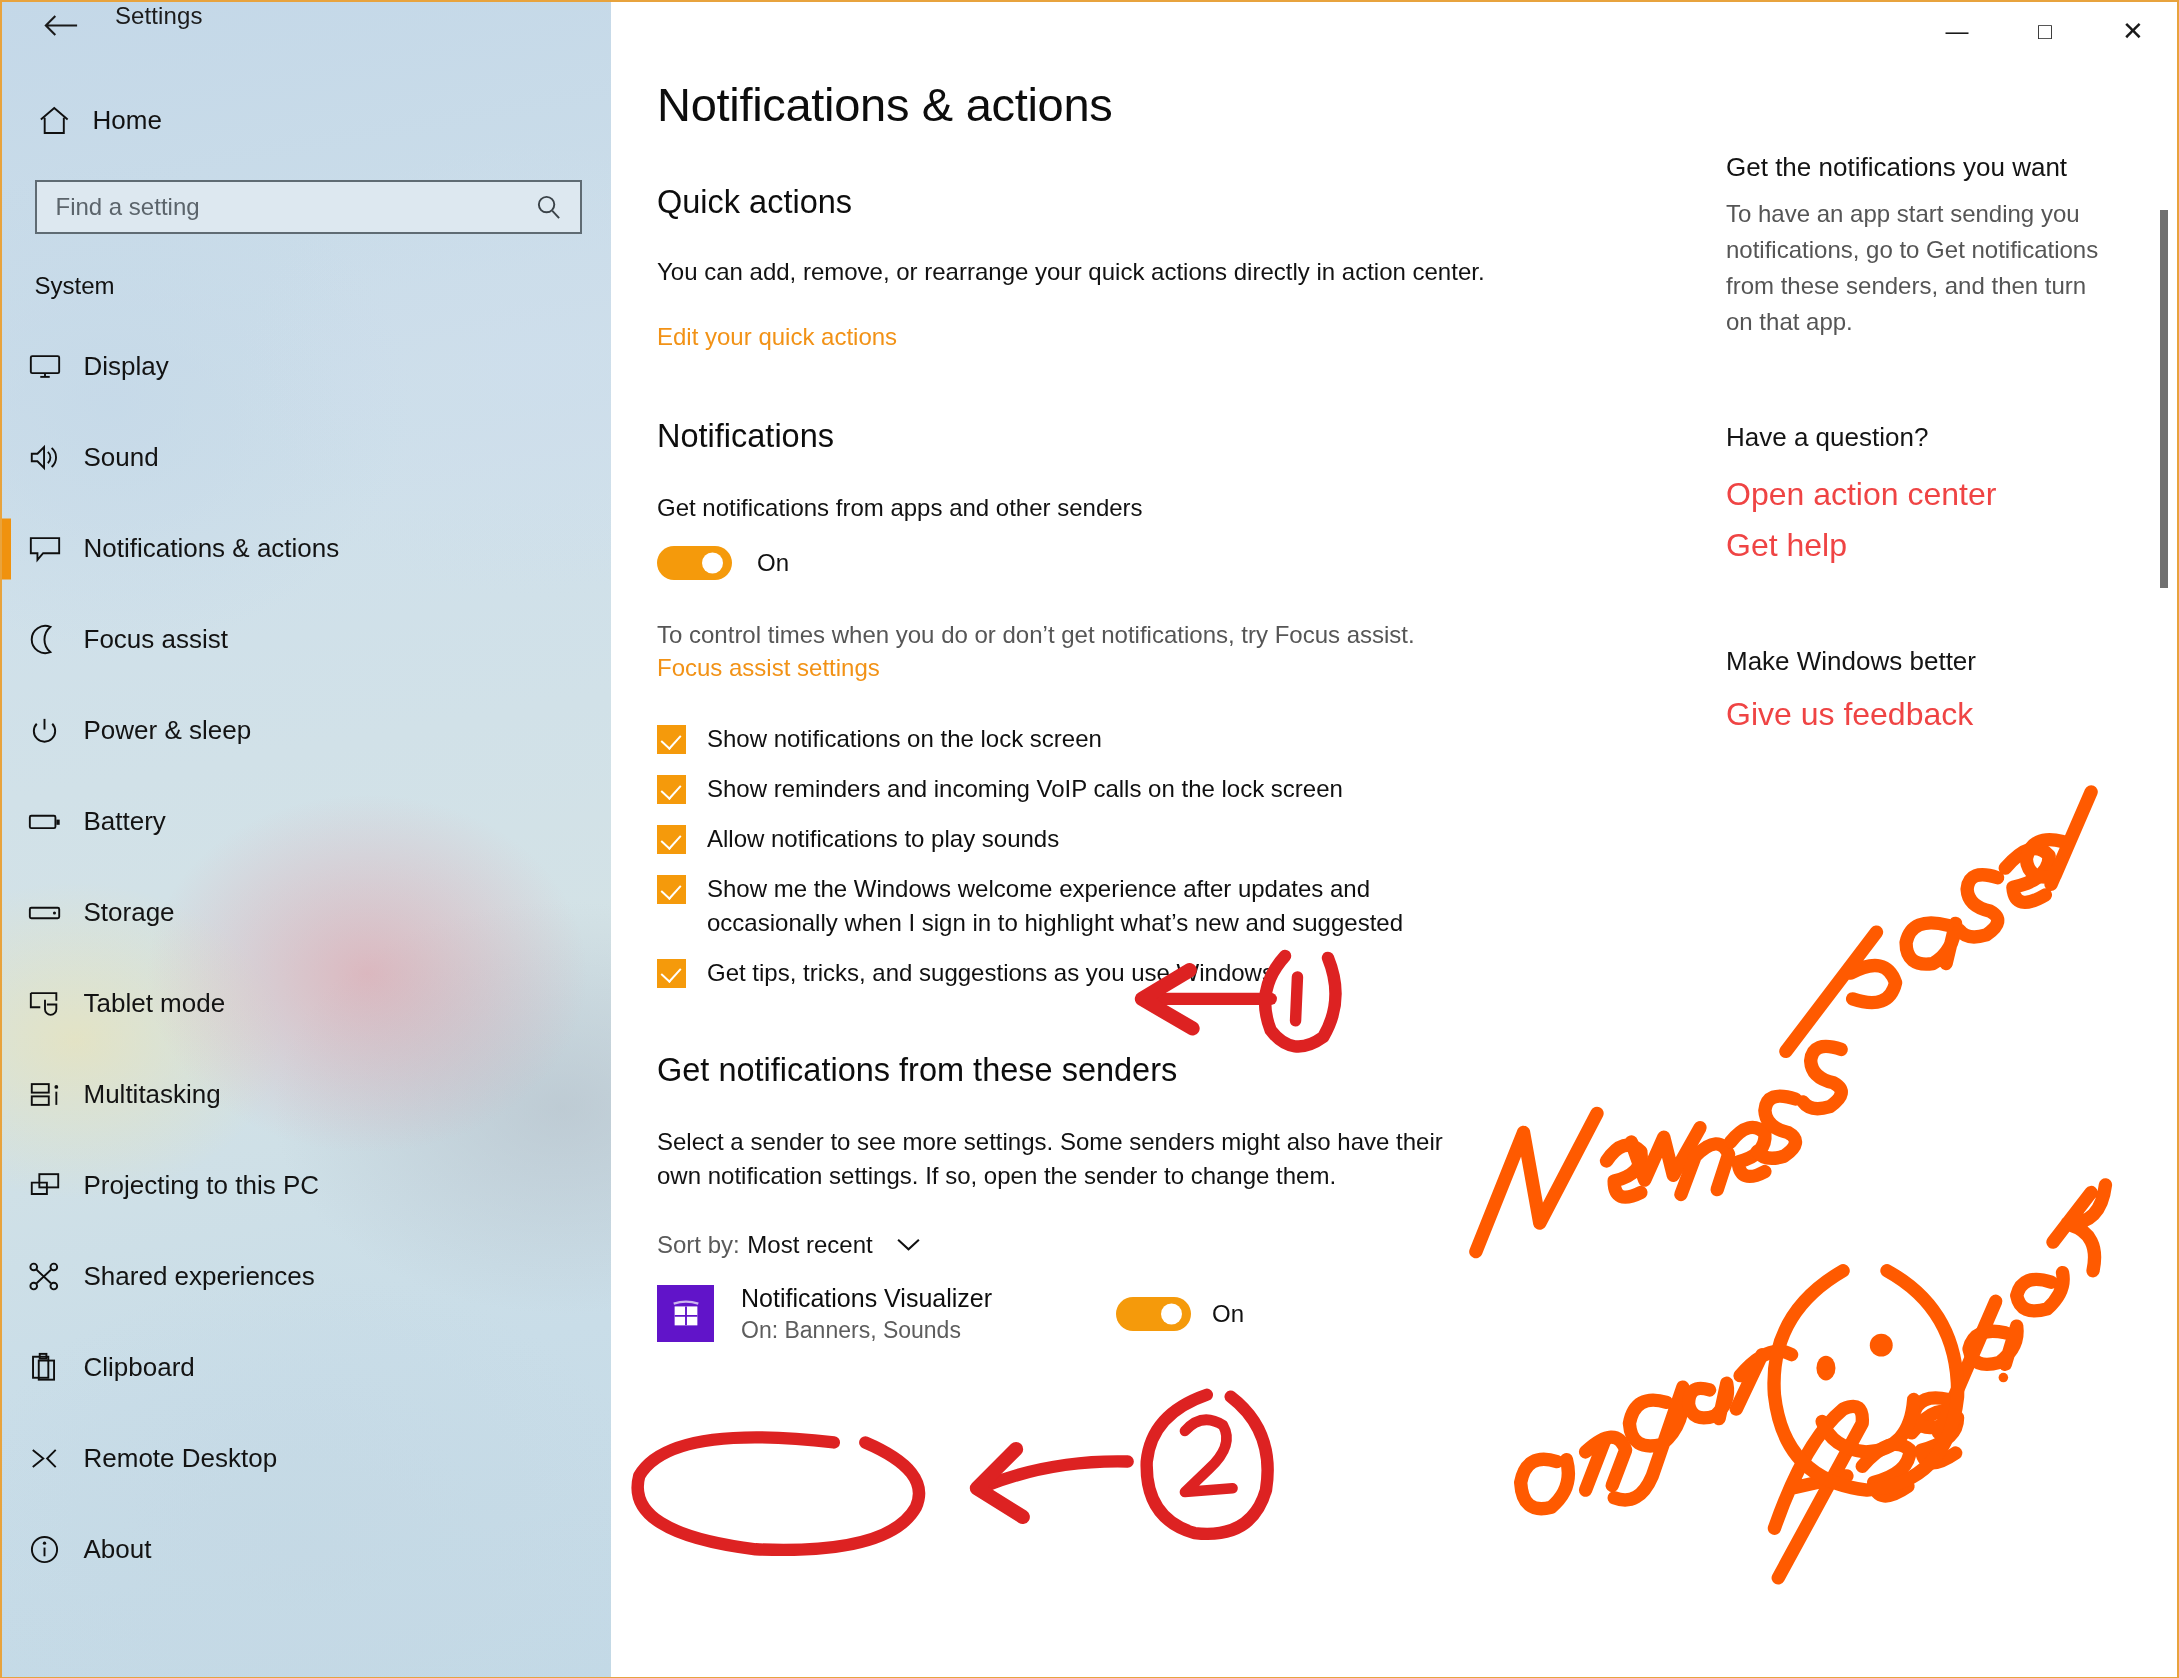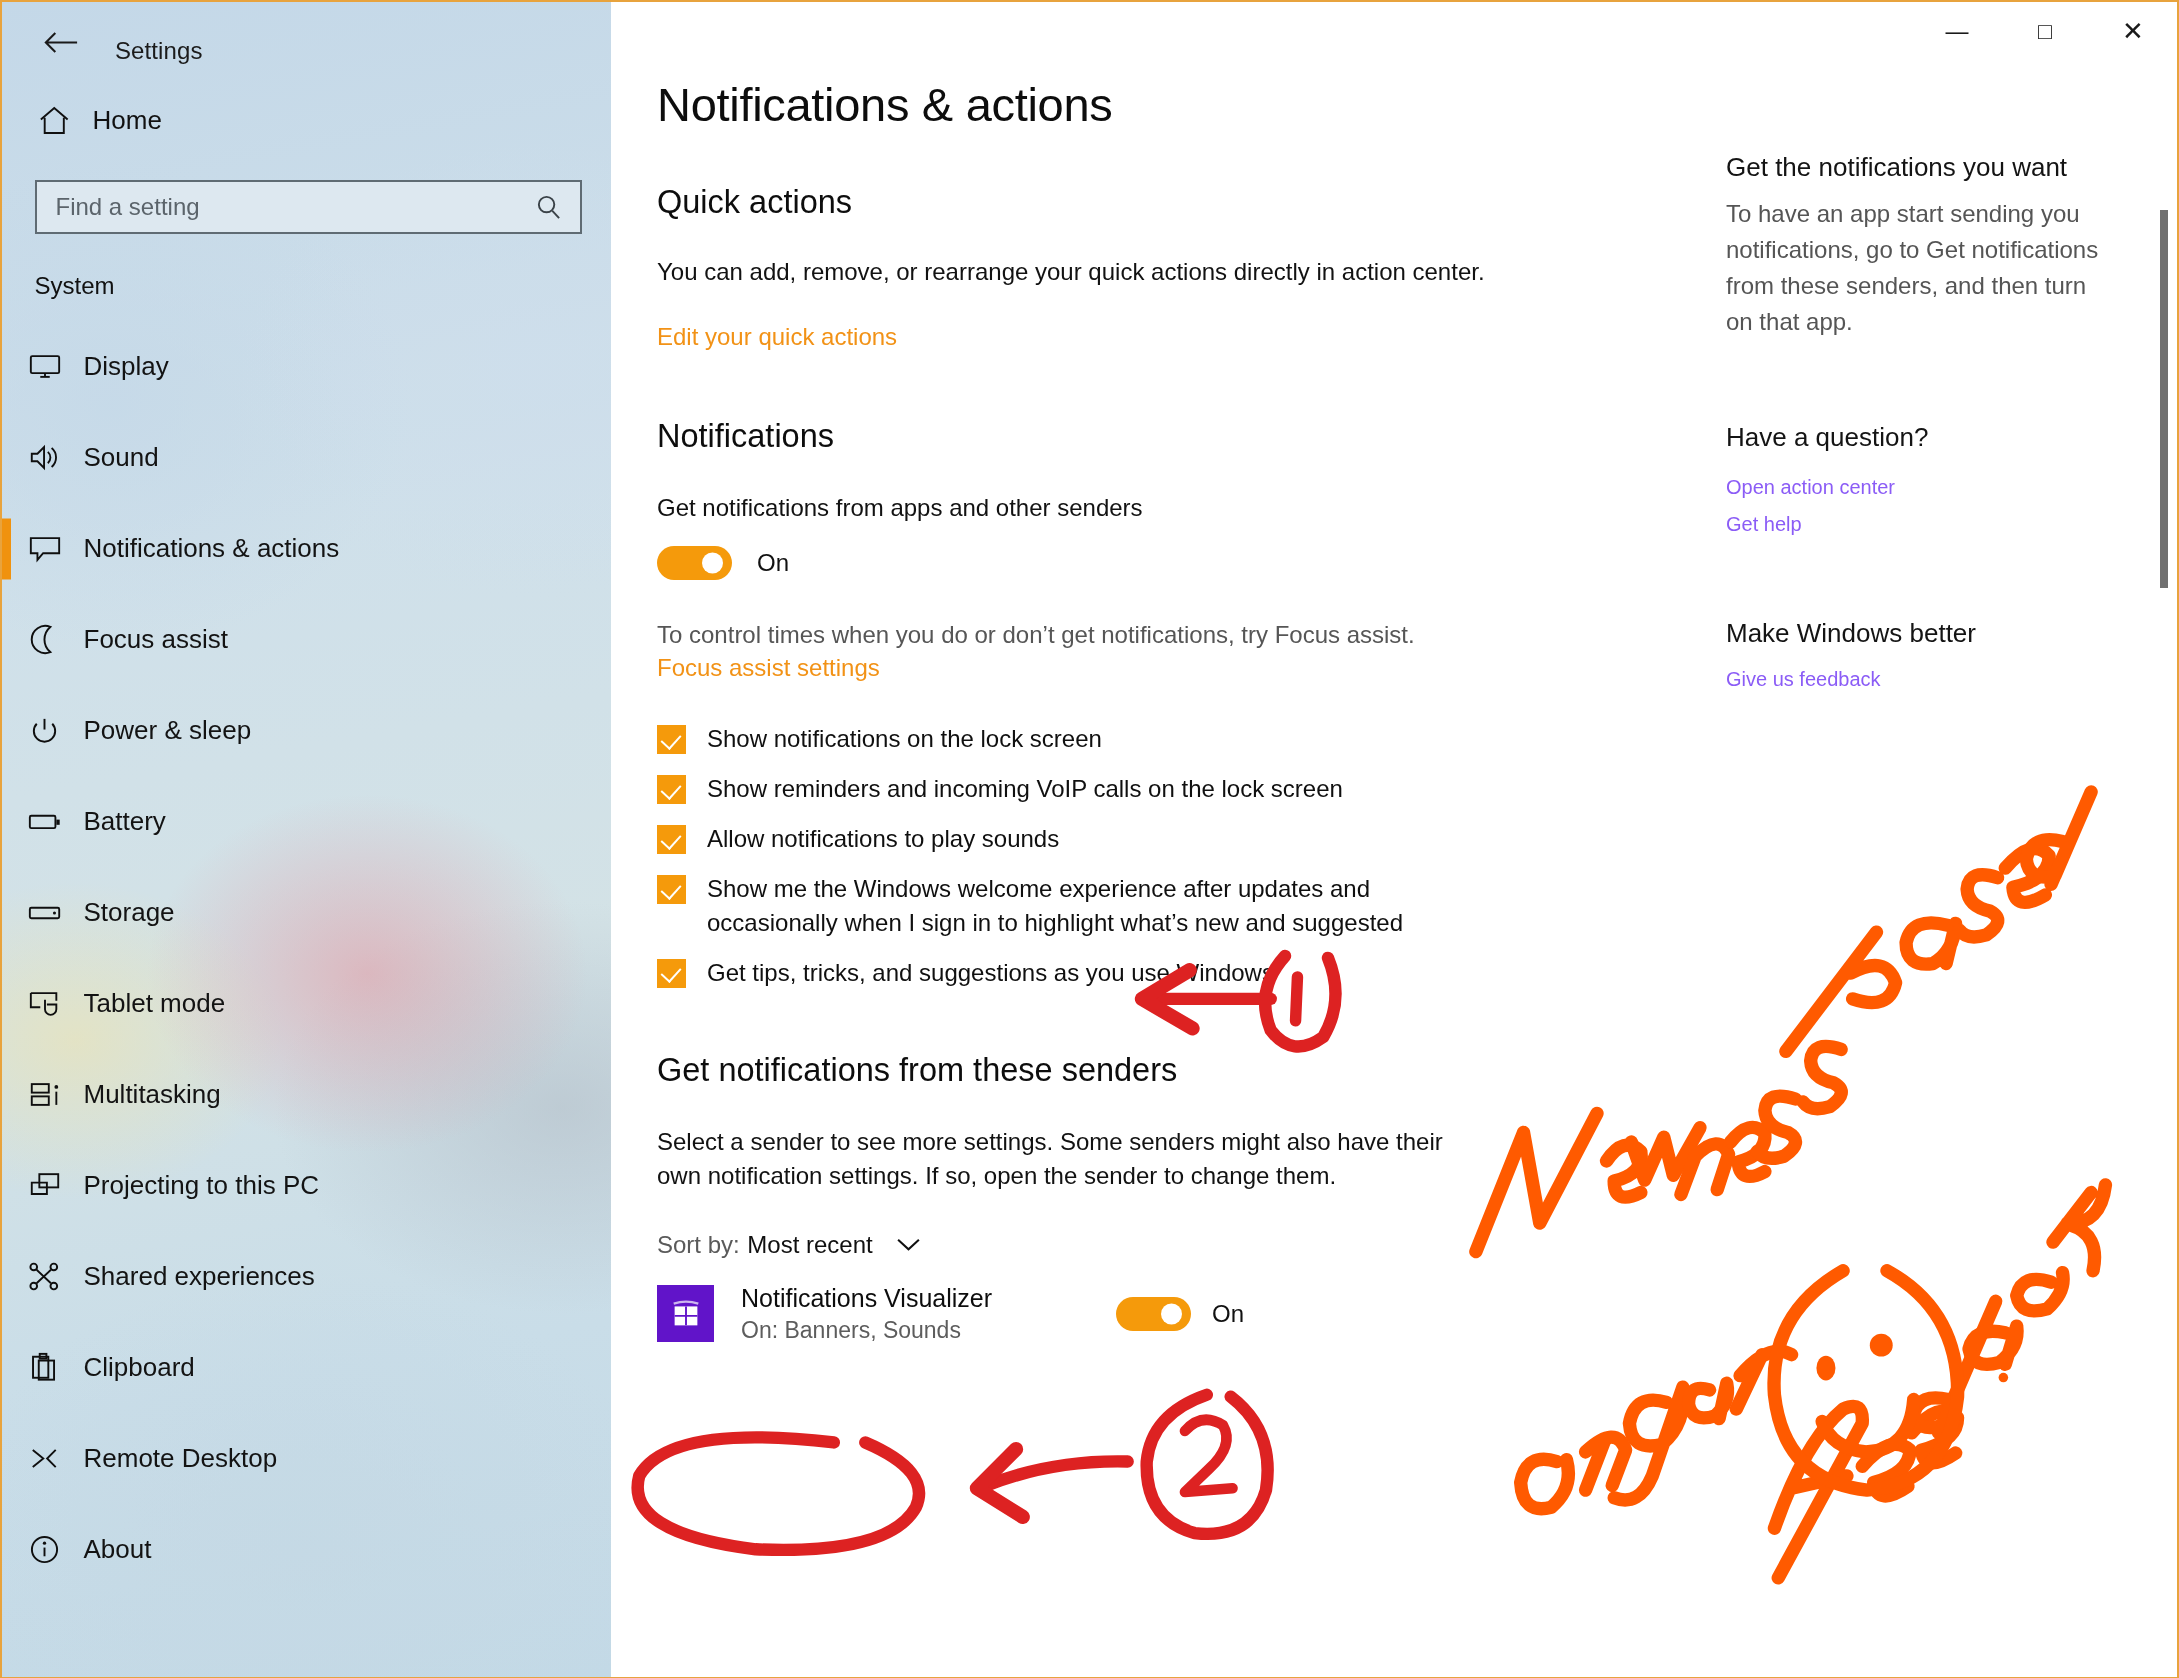--- a/index.html
+++ b/index.html
@@ -27,21 +27,21 @@
       radial-gradient(287px 220px at 12% 62%, rgba(240,228,170,.55), rgba(240,228,170,0) 72%),
       radial-gradient(401px 287px at 92% 66%, rgba(176,186,196,.55), rgba(176,186,196,0) 72%),
       radial-gradient(401px 306px at 88% 22%, rgba(206,222,236,.75), rgba(206,222,236,0) 75%),
       radial-gradient(401px 325px at 18% 24%, rgba(196,216,232,.7), rgba(196,216,232,0) 75%),
       radial-gradient(478px 363px at 50% 92%, rgba(196,216,228,.7), rgba(196,216,228,0) 75%),
       linear-gradient(170deg,#c4d8e8 0%,#cfe0ea 32%,#d3e2e6 58%,#c9dde8 80%,#c3d9e6 100%);
     overflow:hidden;
   }
   .sb-inner { position:relative; width:100%; height:100%; }
 
-  .titlebar { height:63px; display:flex; align-items:flex-end; padding-left:29px; }
+  .titlebar { height:63px; display:flex; align-items:flex-start; padding-left:29px; }
   .back-btn {
     width:59px; height:46px; display:flex; align-items:center; justify-content:center;
     color:#1a1a1a; font-size:31px; line-height:1;
   }
   .app-title { font-size:24px; color:#1b1b1b; margin-left:25px; letter-spacing:0.1px; }
 
   .home-row { display:flex; align-items:center; height:57px; padding-left:25px; margin-top:27px; }
   .home-ico { width:54px; display:flex; justify-content:center; }
   .home-label { font-size:26px; color:#111; margin-left:11.5px; }
 
@@ -121,21 +121,21 @@
     width:57px; height:57px; flex:0 0 57px; background:#6114c9;
     display:flex; align-items:center; justify-content:center;
   }
   .app-meta { margin-left:27px; }
   .app-name { font-size:25px; color:#0d0d0d; }
   .app-sub { font-size:23px; color:#5d5d5d; margin-top:3.8px; }
   .app-toggle-wrap { display:flex; align-items:center; gap:21px; margin-left:124px; }
 
   .rp-h { font-size:26px; color:#141414; font-weight:400; }
   .rp-p { font-size:24px; color:#555; line-height:1.5; margin-top:13.4px; }
-  .rp-link { color:#8b5cf6; font-size:20px; display:block; margin-top:13.4px; text-decoration:none; }
+  .rp-link { color:#ef4444; font-size:32px; display:block; margin-top:13.4px; text-decoration:none; }
 
   .scrollbar {
     position:absolute; right:8.6px; top:208px; width:8.6px; height:378px;
     background:#707070;
   }
 
   .ink { position:absolute; inset:0; pointer-events:none; }
 </style>
 </head>
 <body>

